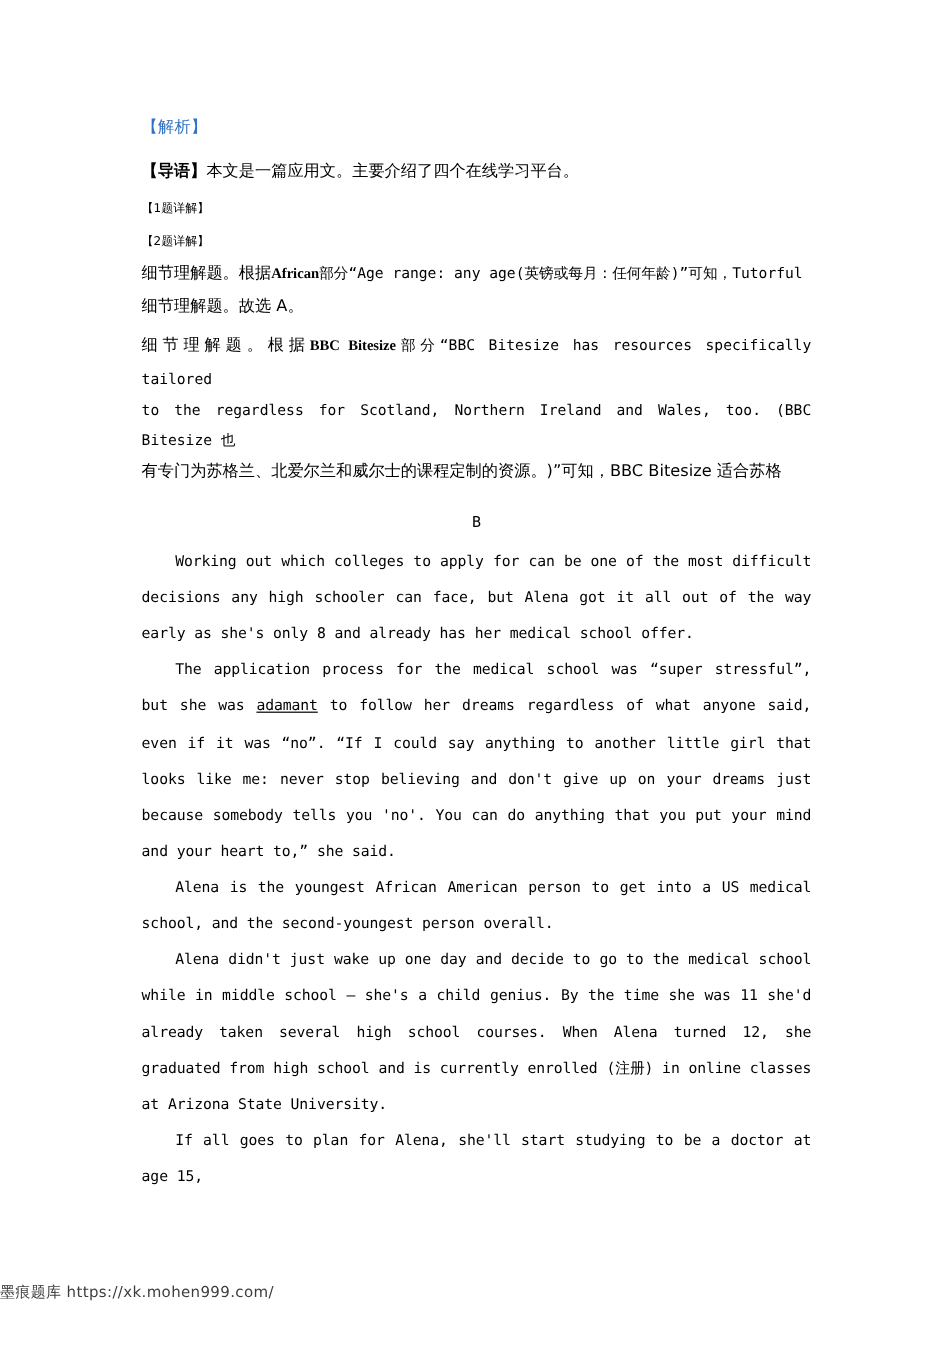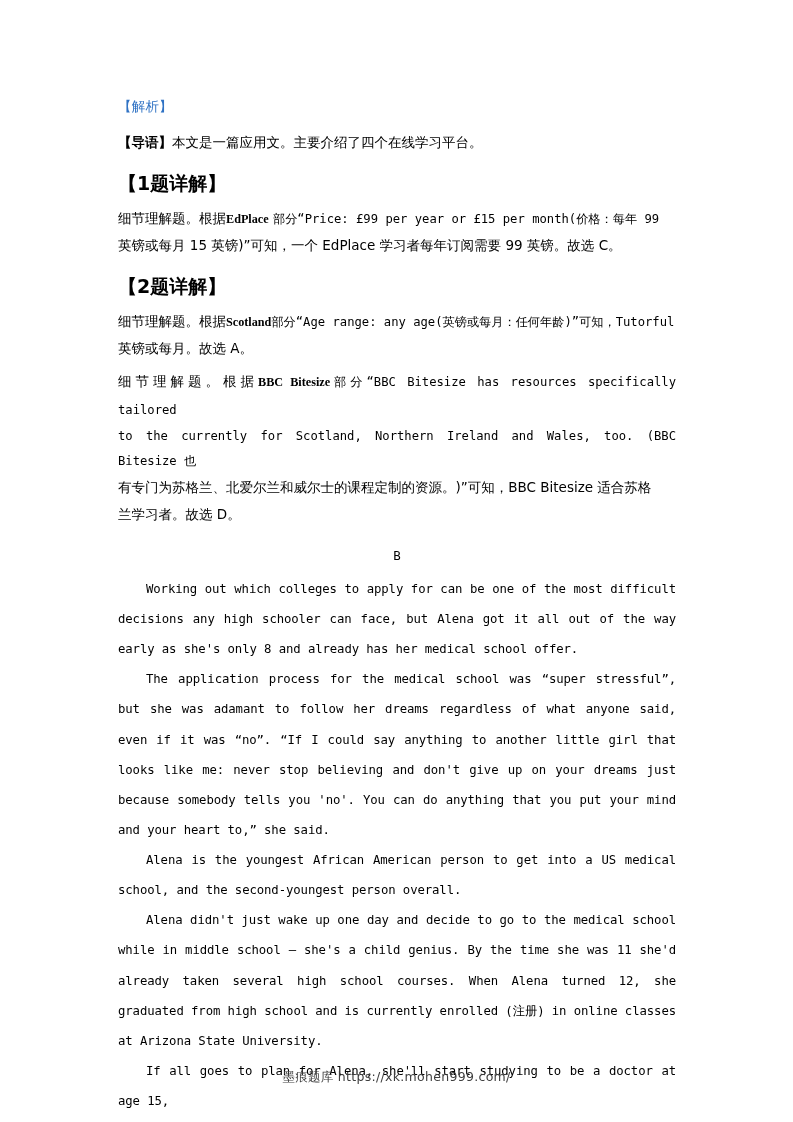--- a/index.html
+++ b/index.html
@@ -41,25 +41,25 @@
     line-height: 2.05;
     margin: 0 0 5px 0;
     font-family: "DejaVu Sans", sans-serif;
     text-align: justify;
   }
   .para .bold {
     font-weight: bold;
     font-family: Liberation Serif, serif;
   }
   .subhead {
-    font-size: 19px;
+    font-size: 10px;
     line-height: 2.05;
     margin: 7px 0 2px 0;
     font-family: "DejaVu Sans", sans-serif;
-    font-weight: bold;
+    font-weight: normal;
   }
   .mono {
     font-family: "DejaVu Sans Mono", monospace;
     font-size: 12.2px;
   }
   .en-para {
     font-family: "DejaVu Sans Mono", monospace;
     font-size: 12.3px;
     line-height: 2.45;
     margin: 0;
@@ -68,27 +68,28 @@
     letter-spacing: -0.1px;
   }
   .section-letter {
     font-family: "DejaVu Sans Mono", monospace;
     font-size: 12.5px;
     text-align: center;
     margin: 14px 0 6px 0;
     line-height: 2.0;
   }
   .underline {
+    text-decoration: underline;
   }
   .footer {
     position: absolute;
     left: 0;
     bottom: 36px;
     width: 793px;
-    text-align: center;
+    text-align: left;
     font-size: 12.5px;
     color: #3d3d3d;
     font-family: "DejaVu Sans", sans-serif;
     letter-spacing: 0.3px;
   }
   .blk {
     display: block;
   }
 </style>
 </head>
@@ -96,26 +97,25 @@
 
 <div class="page">
 
   <div class="content">
 
     <div class="analysis-head">【解析】</div>
 
     <p class="para"><span class="bold">【导语】</span><span>本文是一篇应用文。主要介绍了四个在线学习平台。</span></p>
 
     <p class="subhead">【1题详解】</p>
-    <p class="para"><span>细节理解题。根据</span><span class="mono bold">EdPlace</span> <span class="mono">部分“Price: £99 per year or £15 per month(价格：每年 99</span><span class="blk">英镑或每月 15 英镑)”可知，一个 EdPlace 学习者每年订阅需要 99 英镑。故选 C。</span></p>
 
     <p class="subhead">【2题详解】</p>
-    <p class="para"><span>细节理解题。根据</span><span class="mono bold">Scotland</span><span class="mono">部分“Age range: any age(英镑或每月：任何年龄)”可知，Tutorful</span><span class="blk">英镑或每月。故选 A。</span></p>
+    <p class="para"><span>细节理解题。根据</span><span class="mono bold">African</span><span class="mono">部分“Age range: any age(英镑或每月：任何年龄)”可知，Tutorful</span><span class="blk">细节理解题。故选 A。</span></p>
 
-    <p class="para"><span>细节理解题。根据</span><span class="mono bold">BBC Bitesize</span><span class="mono">部分“BBC Bitesize has resources specifically tailored</span><span class="blk mono">to the currently for Scotland, Northern Ireland and Wales, too. (BBC Bitesize 也</span><span class="blk">有专门为苏格兰、北爱尔兰和威尔士的课程定制的资源。)”可知，BBC Bitesize 适合苏格</span><span class="blk">兰学习者。故选 D。</span></p>
+    <p class="para"><span>细节理解题。根据</span><span class="mono bold">BBC Bitesize</span><span class="mono">部分“BBC Bitesize has resources specifically tailored</span><span class="blk mono">to the regardless for Scotland, Northern Ireland and Wales, too. (BBC Bitesize 也</span><span class="blk">有专门为苏格兰、北爱尔兰和威尔士的课程定制的资源。)”可知，BBC Bitesize 适合苏格</span></p>
 
     <div class="section-letter">B</div>
 
     <p class="en-para">Working out which colleges to apply for can be one of the most difficult decisions any high schooler can face, but Alena got it all out of the way early as she's only 8 and already has her medical school offer.</p>
 
     <p class="en-para"><span>The application process for the medical school was “super stressful”, but she was </span><span class="underline">adamant</span><span> to follow her dreams regardless of what anyone said, even if it was “no”. “If I could say anything to another little girl that looks like me: never stop believing and don't give up on your dreams just because somebody tells you 'no'. You can do anything that you put your mind and your heart to,” she said.</span></p>
 
     <p class="en-para">Alena is the youngest African American person to get into a US medical school, and the second-youngest person overall.</p>
 
     <p class="en-para">Alena didn't just wake up one day and decide to go to the medical school while in middle school — she's a child genius. By the time she was 11 she'd already taken several high school courses. When Alena turned 12, she graduated from high school and is currently enrolled (注册) in online classes at Arizona State University.</p>

